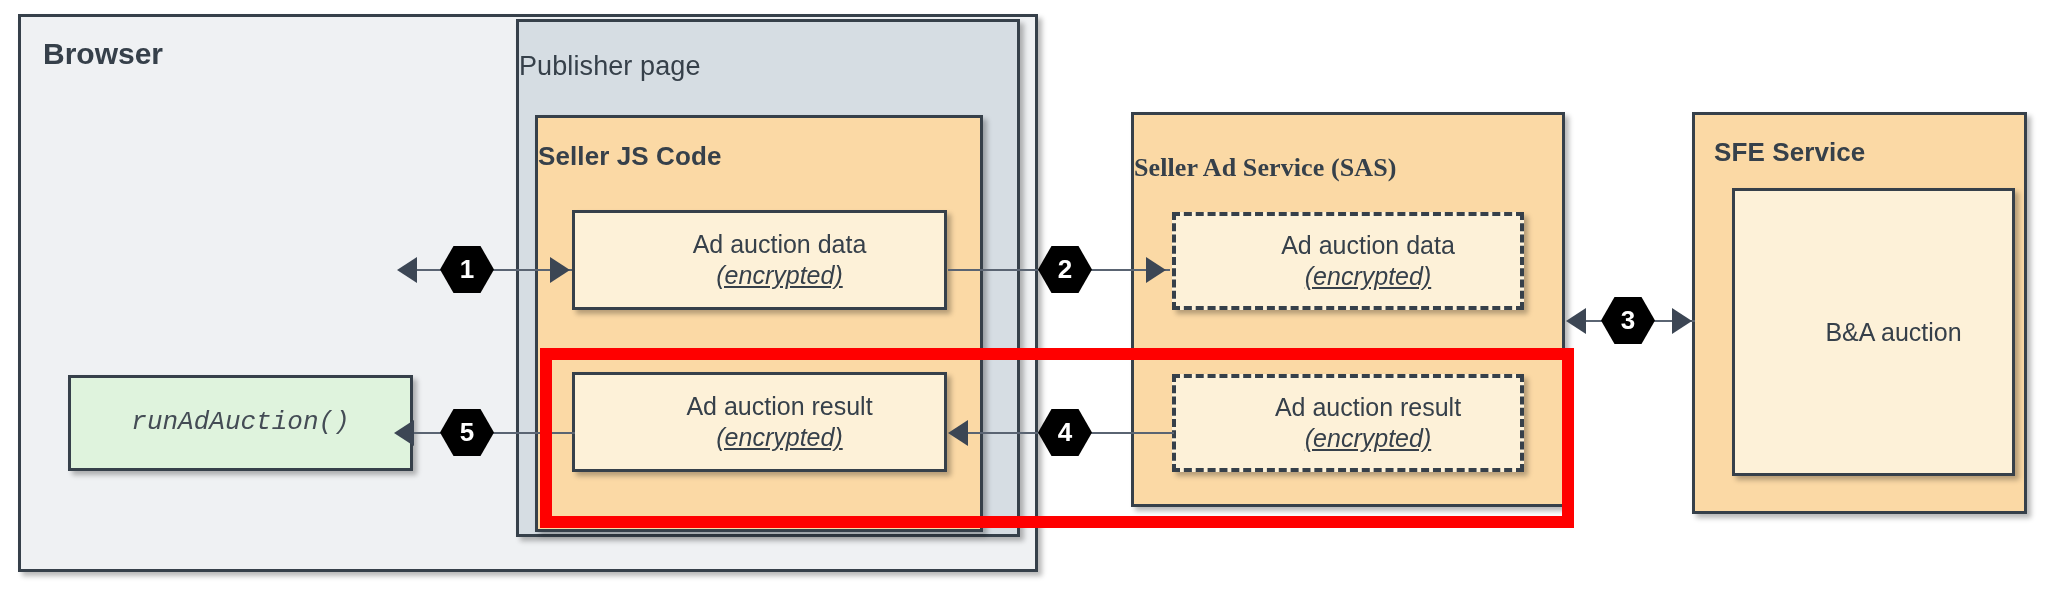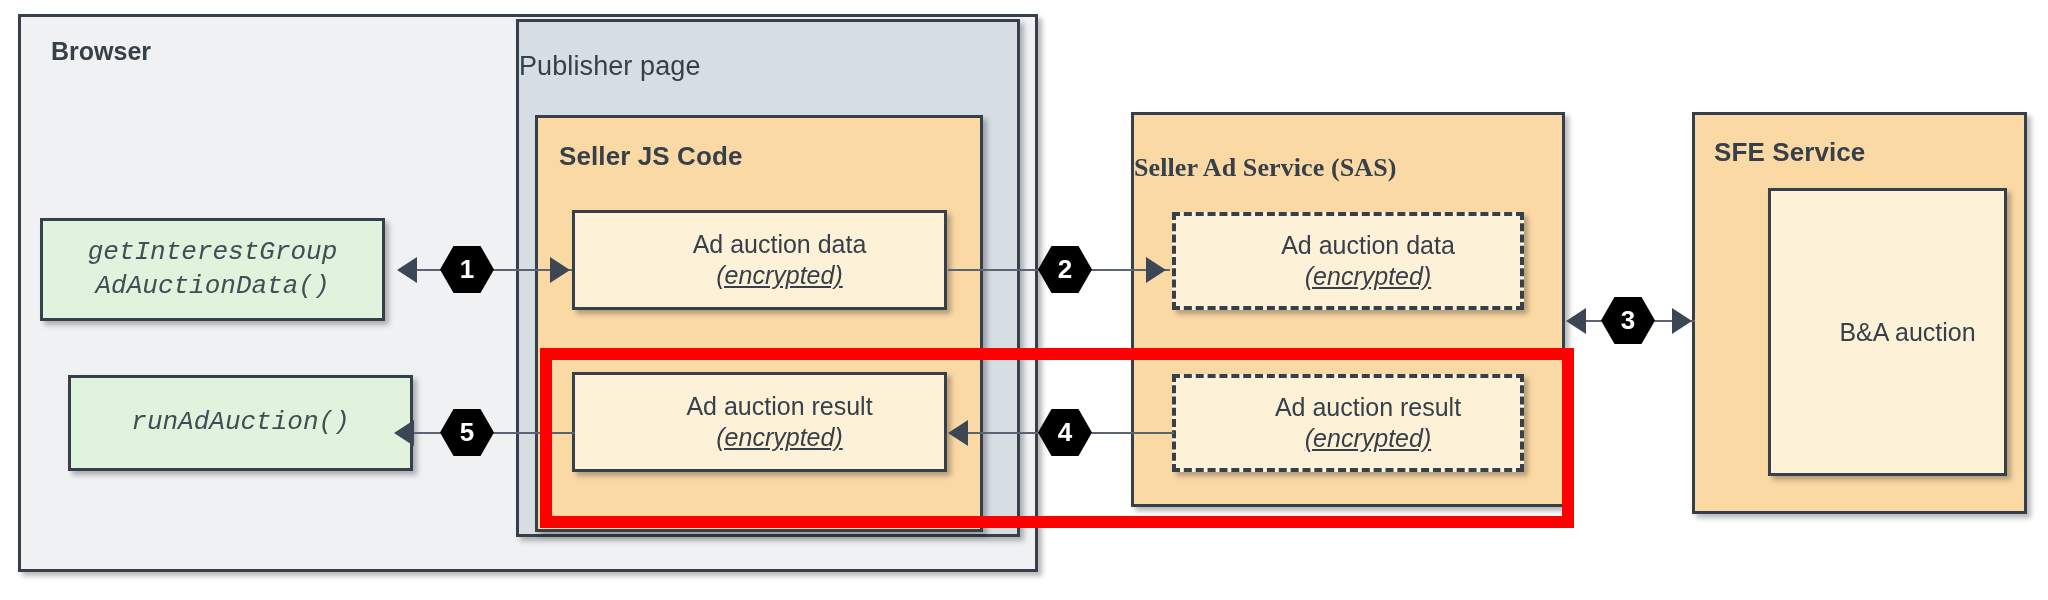--- a/index.html
+++ b/index.html
@@ -38,24 +38,23 @@
     left: 18px;
     top: 14px;
     width: 1020px;
     height: 558px;
     background: #EFF1F3;
   }
   #browser-title {
     position: absolute;
     left: 22px;
     top: 20px;
-    font-size: 25px;
+    font-size: 30px;
     font-weight: bold;
     color: #36404A;
-    margin-left: 8px;
   }
 
   
   #publisher {
     left: 516px;
     top: 19px;
     width: 504px;
     height: 518px;
     background: #D6DDE3;
   }
@@ -66,21 +65,21 @@
   }
 
   
   #sellerjs {
     left: 535px;
     top: 115px;
     width: 448px;
     height: 417px;
     background: #FBD9A5;
   }
-  #sellerjs-title { top: 23px; font-size: 26px; padding-left: 21px; }
+  #sellerjs-title { top: 23px; font-size: 26px; }
 
   
   #sas {
     left: 1131px;
     top: 112px;
     width: 434px;
     height: 395px;
     background: #FBD9A5;
   }
   #sas-title { top: 38px; font-size: 26px; font-family: Liberation Serif, serif; }
@@ -114,21 +113,21 @@
   }
   .inner.dashed { border-style: dashed; border-width: 4px; }
   .inner .sub { font-style: italic; text-decoration: underline; }
 
   
   #js-data   { left: 572px;  top: 210px; width: 375px; height: 100px; }
   #js-result { left: 572px;  top: 372px; width: 375px; height: 100px; }
   #sas-data  { left: 1172px; top: 212px; width: 352px; height: 98px;  }
   #sas-result{ left: 1172px; top: 374px; width: 352px; height: 98px;  }
   #sfe-auction {
-    left: 1768px; top: 188px; width: 239px; height: 288px;
+    left: 1732px; top: 188px; width: 283px; height: 288px;
     border-width: 3px;
   }
 
   
   .api {
     position: absolute;
     box-sizing: border-box;
     background: #DFF3DD;
     border: 3px solid #36404A;
     box-shadow: 4px 4px 5px rgba(0,0,0,0.28);
@@ -208,24 +207,20 @@
   </div>
 
   <div class="box" id="sas">
     <div class="box-title" id="sas-title">Seller Ad Service (SAS)</div>
   </div>
 
   <div class="box" id="sfe">
     <div class="box-title" id="sfe-title">SFE Service</div>
   </div>
 
-  <div class="api" id="api-get">
-    <span>getInterestGroup</span>
-    <span>AdAuctionData()</span>
-  </div>
 
   <div class="api" id="api-run">
     <span>runAdAuction()</span>
   </div>
 
   <div class="inner" id="js-data">
     <span>Ad auction data</span>
     <span class="sub">(encrypted)</span>
   </div>
 

